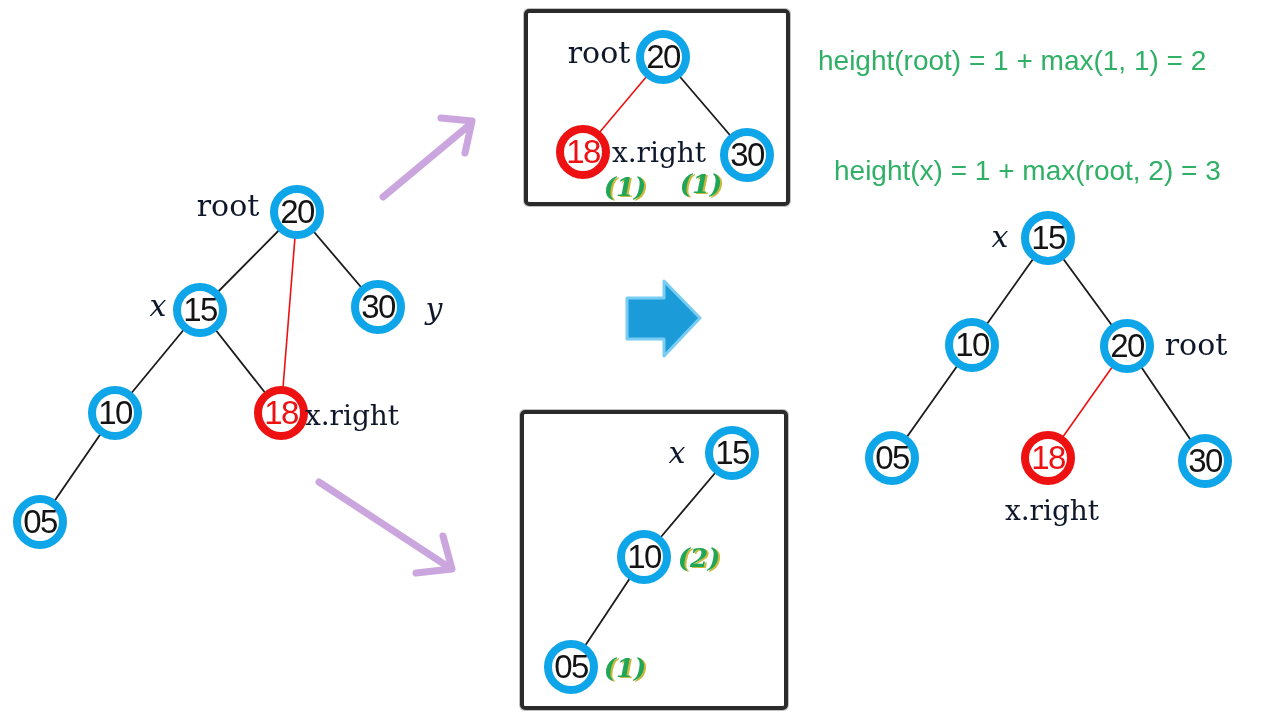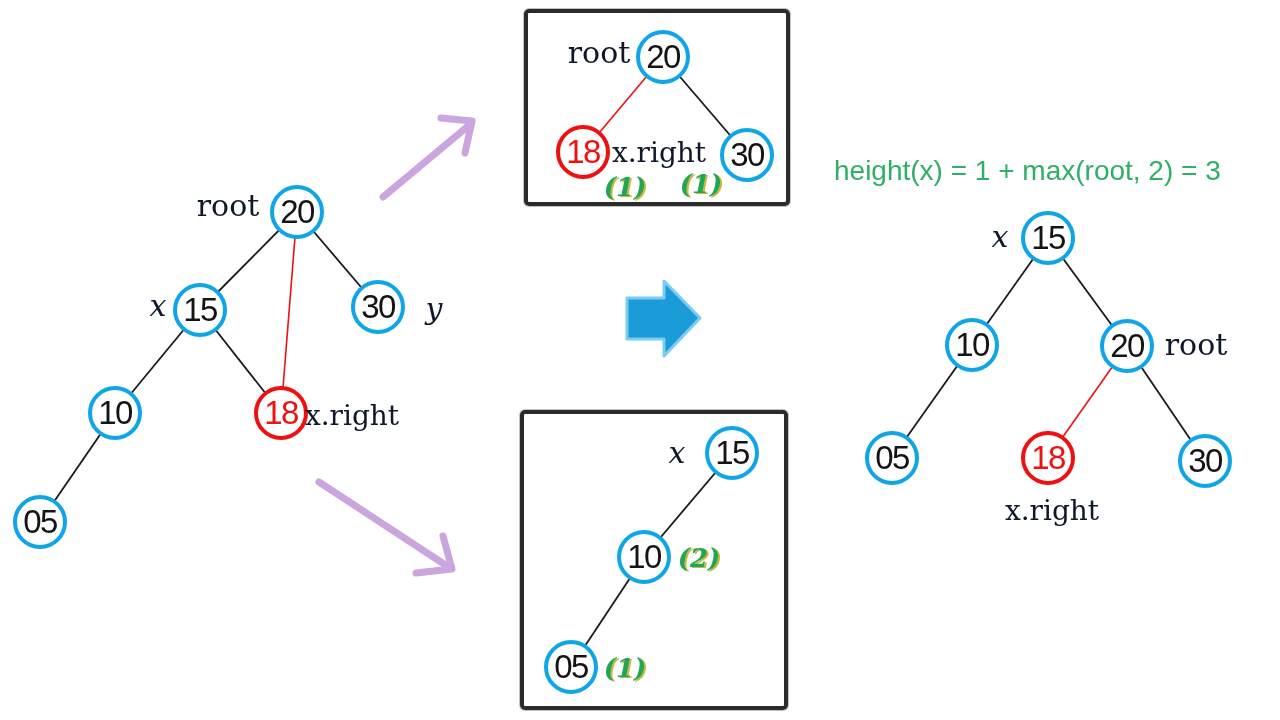--- a/index.html
+++ b/index.html
@@ -1,21 +1,21 @@
 <!DOCTYPE html>
 <html><head>
 <meta charset="utf-8">
 <style>
   html,body{margin:0;padding:0;background:#ffffff;}
   .stage{position:relative;width:1280px;height:720px;background:#fff;overflow:hidden;
          font-family:"Liberation Sans",sans-serif;}
   .layer{position:absolute;left:0;top:0;}
   .box{position:absolute;border:4px solid #2b2b2b;border-radius:5px;box-sizing:border-box;
        box-shadow:0 0 0 1px rgba(120,120,120,.45);}
-  .node{position:absolute;width:54px;height:54px;box-sizing:border-box;border:4px solid #0ea5e9;
+  .node{position:absolute;width:54px;height:54px;box-sizing:border-box;border:8px solid #0ea5e9;
         border-radius:50%;background:#fff;display:flex;align-items:center;justify-content:center;
         font-size:33px;letter-spacing:-1.5px;color:#141414;transform:translate(-50%,-50%);
         font-family:"Liberation Sans",sans-serif;}
   .node.red{border-color:#ee1111;color:#ee1111;text-align:right;}
   .plabel{position:absolute;transform:translate(-50%,-50%);font-family:"DejaVu Serif",serif;
           color:#0f172a;font-size:28px;white-space:nowrap;}
   .plabel.big{font-size:30px;}
   .plabel.script{font-style:italic;font-size:30px;}
   .hcount{position:absolute;transform:translate(-50%,-50%);font-family:"DejaVu Serif",serif;
           font-style:italic;font-weight:bold;font-size:26px;color:#1fa757;
@@ -100,15 +100,16 @@
   <div class="node" style="left:1048px;top:238px;">15</div>
   <div class="node" style="left:972px;top:345px;">10</div>
   <div class="node" style="left:1127px;top:346px;">20</div>
   <div class="node" style="left:892px;top:458px;">05</div>
   <div class="node red" style="left:1048px;top:458px;">18</div>
   <div class="node" style="left:1205px;top:461px;">30</div>
   <span class="plabel script" style="left:1000px;top:236px;">x</span>
   <span class="plabel big" style="left:1196px;top:344px;">root</span>
   <span class="plabel" style="left:1052px;top:510px;">x.right</span>
 
+  <span class="formula" style="left:818px;top:45px;">height(root) = 1 + max(1, 1) = 2</span>
   <span class="formula" style="left:834px;top:155px;">height(x) = 1 + max(root, 2) = 3</span>
 
 </div>
 
 </body></html>

